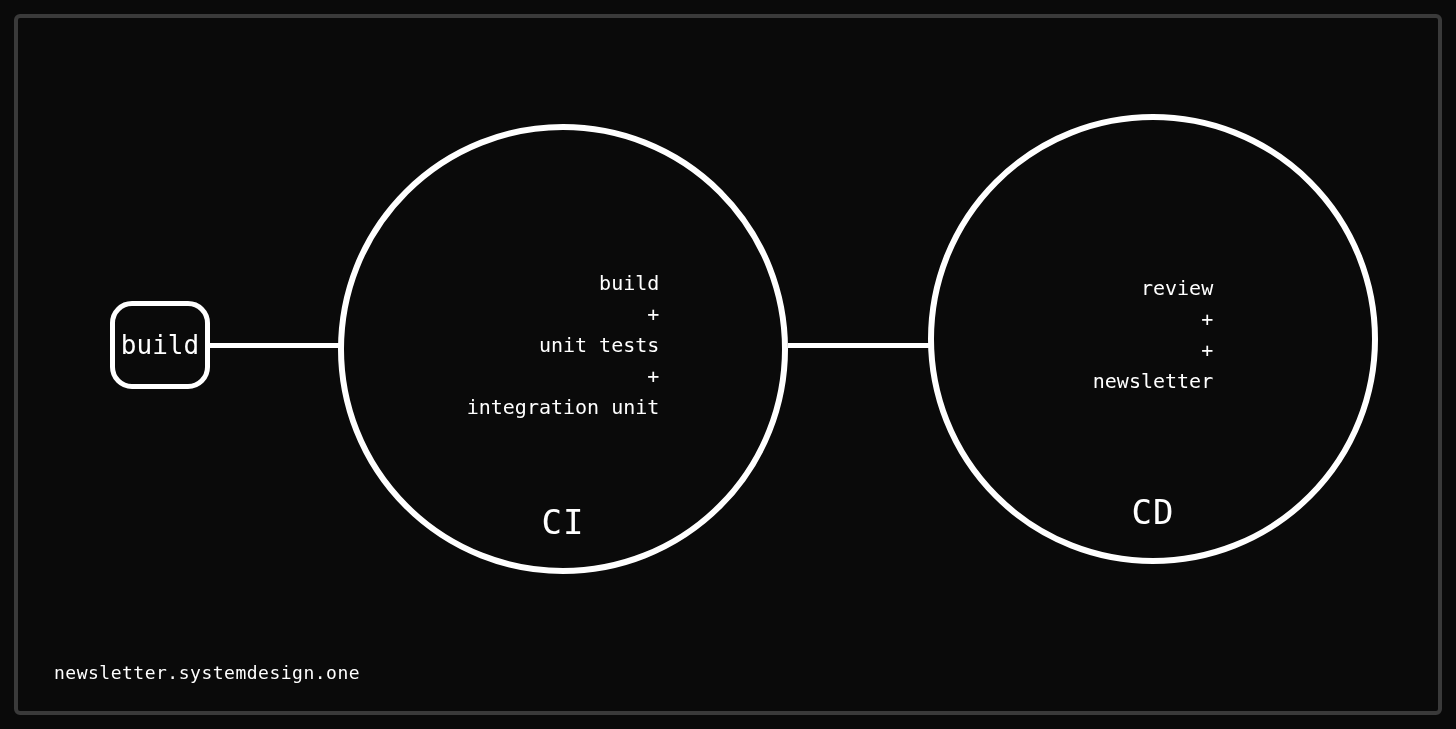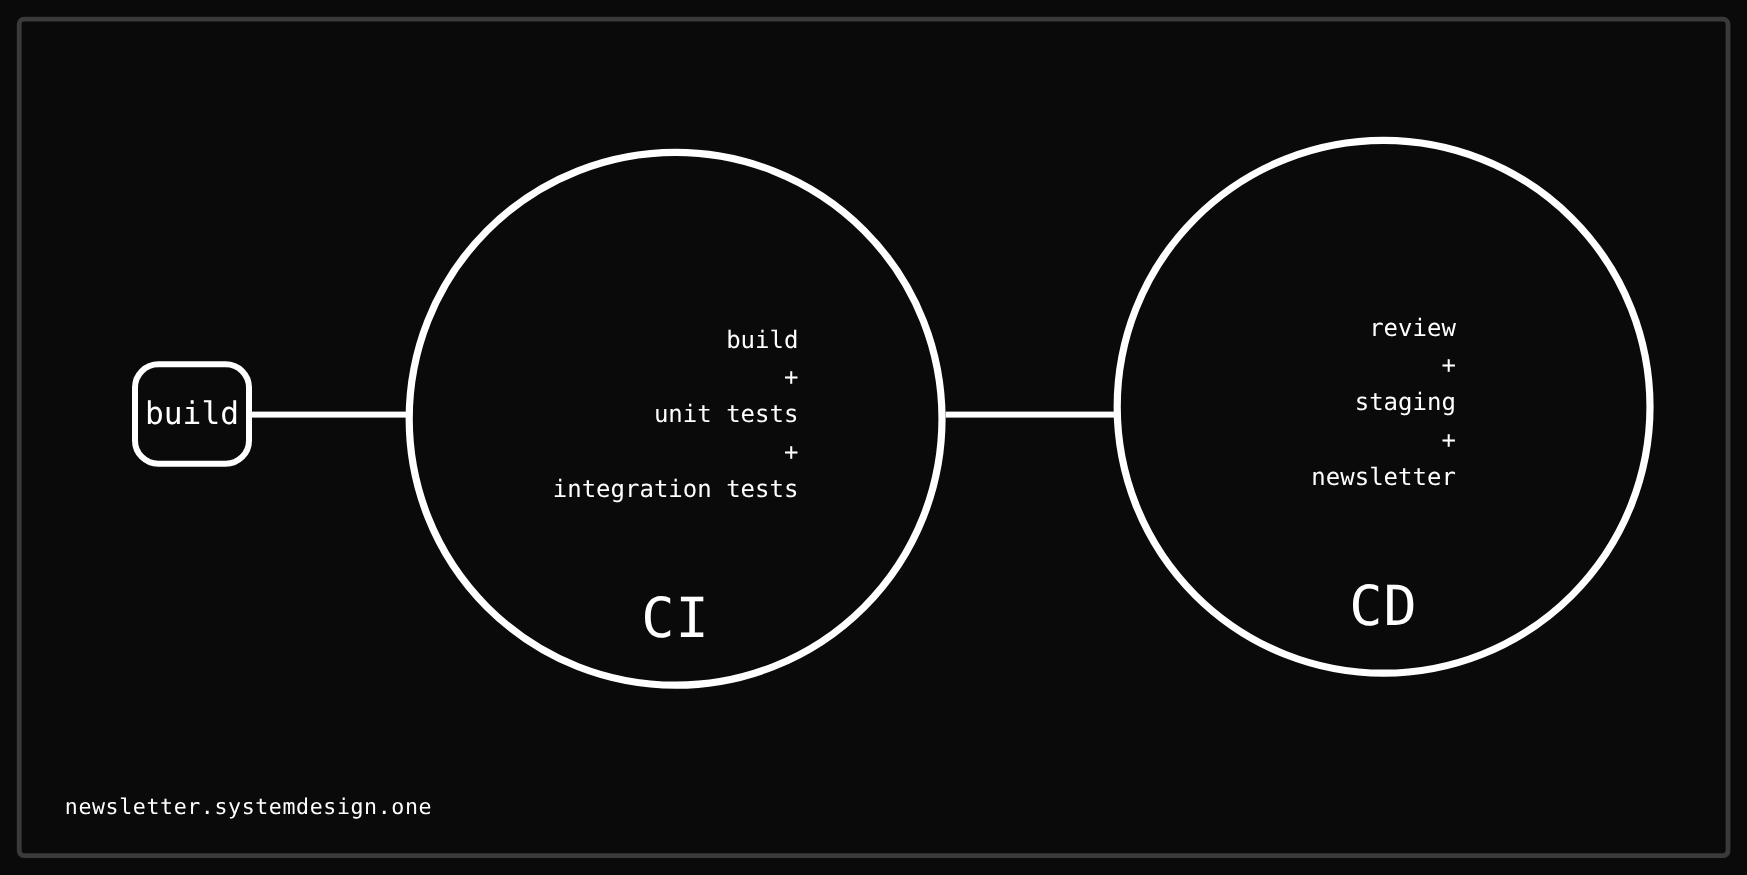--- a/index.html
+++ b/index.html
@@ -94,21 +94,21 @@
       text-align: center;
       font-size: 20px;
       line-height: 1.55;
       margin-top: -8px;
     }
     .circle-label {
       position: absolute;
       bottom: 26px;
       left: 50%;
       transform: translateX(-50%);
-      font-size: 46px;
+      font-size: 34px;
       letter-spacing: 1px;
     }
     .attribution {
       position: absolute;
       left: 36px;
       bottom: 28px;
       font-size: 18px;
       letter-spacing: 0.5px;
     }
   </style>
@@ -124,30 +124,29 @@
     <div class="code-box">
       <span>build</span>
     </div>
 
     <div class="circle circle-ci">
       <div class="circle-content">
         <div>build</div>
         <div>+</div>
         <div>unit tests</div>
         <div>+</div>
-        <div>integration tests</div>
+        <div>integration unit</div>
       </div>
       <div class="circle-label">CI</div>
     </div>
 
     <div class="circle circle-cd">
       <div class="circle-content">
         <div>review</div>
         <div>+</div>
-        <div>staging</div>
         <div>+</div>
         <div>newsletter</div>
       </div>
       <div class="circle-label">CD</div>
     </div>
 
   </div>
 
   <div class="attribution">newsletter.systemdesign.one</div>
 </div>

